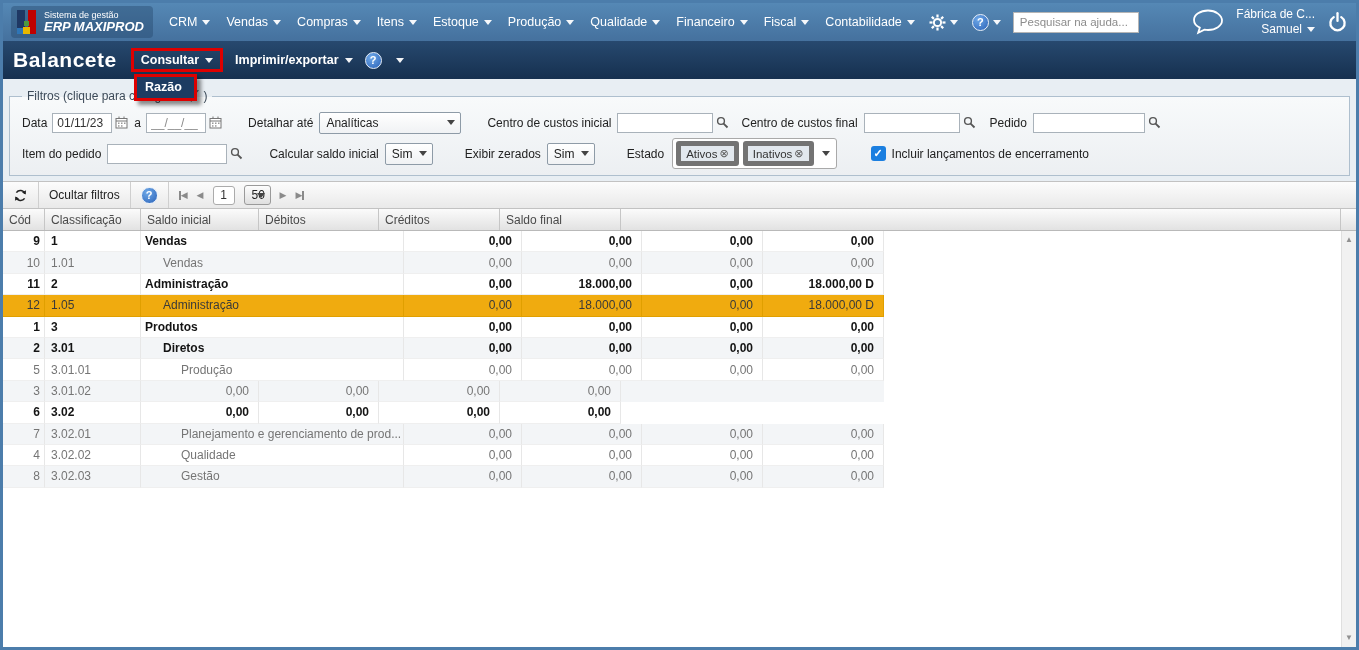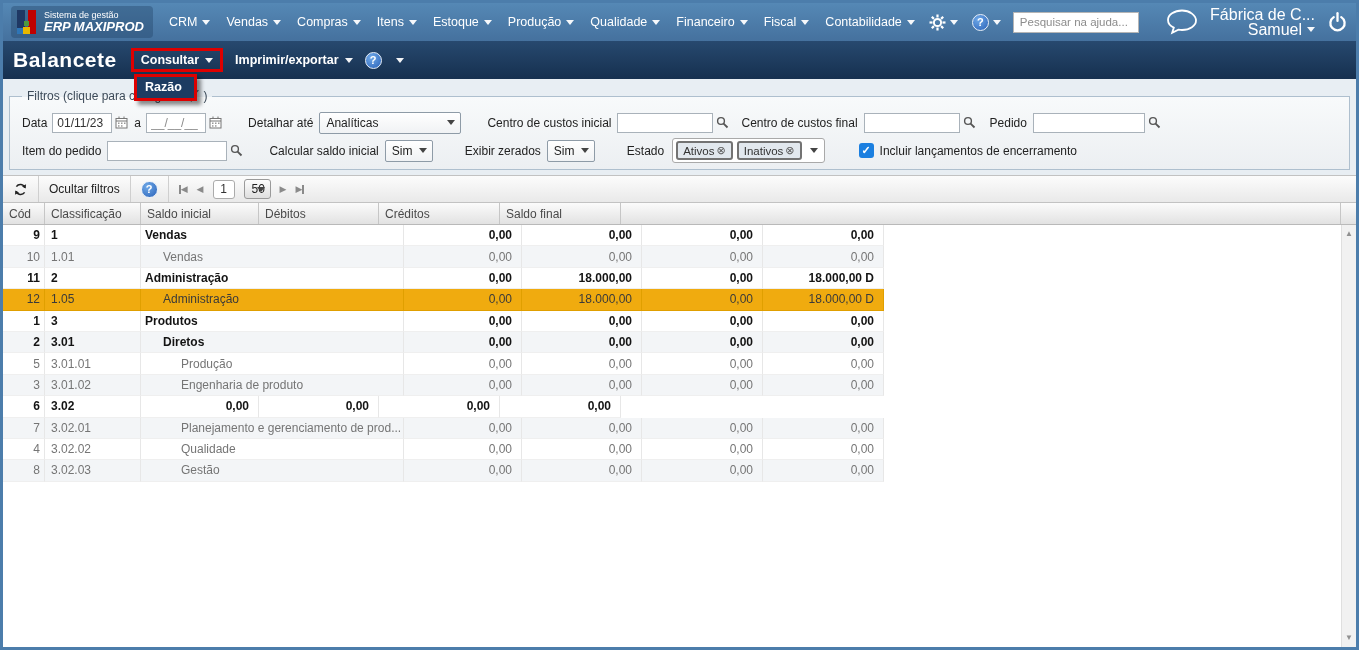--- a/index.html
+++ b/index.html
@@ -24,21 +24,21 @@
   .caret-d { width:0; height:0; border-left:4px solid transparent; border-right:4px solid transparent;
     border-top:5px solid #444; }
   .icon-btn { display:flex; align-items:center; gap:4px; margin-left:14px; cursor:pointer; }
   .help-circle { display:inline-flex; align-items:center; justify-content:center;
     width:17px; height:17px; border-radius:50%; background:radial-gradient(circle at 35% 30%, #6FA9E8, #2A62B8);
     color:#fff; font-size:11px; font-weight:bold; border:1px solid #E8F0FA; }
   .search-box { margin-left:12px; width:126px; height:21px; border:1px solid #B5B5B5;
     font-size:11.5px; color:#555; padding:0 6px; background:#fff; }
   .search-box::placeholder { color:#8C8C8C; }
   .top-right { margin-left:auto; display:flex; align-items:center; gap:12px; }
-  .account { text-align:right; font-size:16px; line-height:15px; white-space:nowrap; }
+  .account { text-align:right; font-size:12px; line-height:15px; white-space:nowrap; }
   .account .row2 { display:flex; align-items:center; justify-content:flex-end; gap:5px; }
 
   
   .titlebar { height:38px; flex:0 0 38px; background:linear-gradient(#27496F,#16304F);
     display:flex; align-items:center; padding:0 10px; color:#fff; }
   .page-title { font-size:21px; font-weight:bold; letter-spacing:.5px; }
   .consultar-btn { margin-left:14px; border:3px solid #DE0000; padding:2px 7px;
     display:flex; align-items:center; gap:6px; font-size:12.5px; font-weight:600; cursor:pointer; }
   .imprimir-btn { margin-left:12px; display:flex; align-items:center; gap:6px;
     font-size:12.5px; font-weight:600; cursor:pointer; }
@@ -64,21 +64,21 @@
     color:#333; padding:0 4px; font-family:"Liberation Sans",sans-serif; }
   .date-in { width:60px; margin-left:5px; }
   .masked { color:#8A8A8A; }
   .sel { position:relative; border:1px solid #8E9BA7; background:linear-gradient(#FFF,#F0F2F4);
     height:22px; border-radius:2px; display:flex; align-items:center;
     padding:0 20px 0 6px; font-size:12px; color:#222; cursor:pointer; white-space:nowrap; }
   .sel .caret-d { position:absolute; right:5px; }
   .mini-ico { margin-left:3px; display:inline-flex; cursor:pointer; }
   .chipbox { display:flex; align-items:center; gap:4px; background:#fff; border:1px solid #A9A9A9;
     border-radius:3px; padding:2px 6px 2px 3px; margin-left:8px; cursor:pointer; }
-  .chip { background:#E2E8EE; border:2px solid #737373; border-radius:3px; padding:1px 5px;
+  .chip { background:#E2E8EE; border:5px solid #737373; border-radius:3px; padding:1px 5px;
     font-size:11.5px; color:#333; display:flex; align-items:center; gap:2px; white-space:nowrap; }
   .chip .x { font-size:11px; color:#555; }
   .chipbox .caret-d { margin-left:4px; }
   .checkbox { width:15px; height:15px; background:#1B7FE0; border-radius:3px; color:#fff;
     display:inline-flex; align-items:center; justify-content:center; font-size:11px; font-weight:bold;
     margin-left:34px; margin-right:6px; cursor:pointer; }
 
   
   .toolbar { height:28px; flex:0 0 28px; background:linear-gradient(#FCFCFC,#E9E9E9);
     border-top:1px solid #C2C2C2; border-bottom:1px solid #C2C2C2;
@@ -459,21 +459,20 @@
           <span class="t-cell padl" style="width: 96px;">3.01.01</span>
           <span class="t-cell padl" style="width: 263px; padding-left: 40px;">Produção</span>
           <span class="t-cell num" style="width: 118px;">0,00</span>
           <span class="t-cell num" style="width: 120px;">0,00</span>
           <span class="t-cell num" style="width: 121px;">0,00</span>
           <span class="t-cell num" style="width: 121px;">0,00</span>
         </div>
         <div class="t-row alt">
           <span class="t-cell num" style="width: 42px; padding-right: 4px;">3</span>
           <span class="t-cell padl" style="width: 96px;">3.01.02</span>
-          <span class="t-cell padl" style="width: 263px; padding-left: 40px;">Engenharia de produto</span>
           <span class="t-cell num" style="width: 118px;">0,00</span>
           <span class="t-cell num" style="width: 120px;">0,00</span>
           <span class="t-cell num" style="width: 121px;">0,00</span>
           <span class="t-cell num" style="width: 121px;">0,00</span>
         </div>
         <div class="t-row bold">
           <span class="t-cell num" style="width: 42px; padding-right: 4px;">6</span>
           <span class="t-cell padl" style="width: 96px;">3.02</span>
           <span class="t-cell num" style="width: 118px;">0,00</span>
           <span class="t-cell num" style="width: 120px;">0,00</span>

